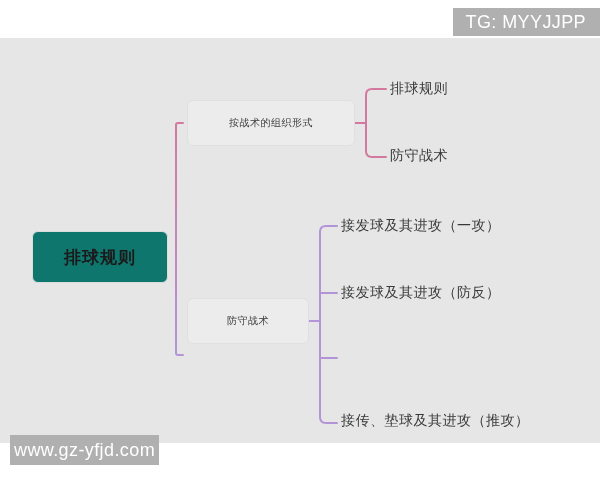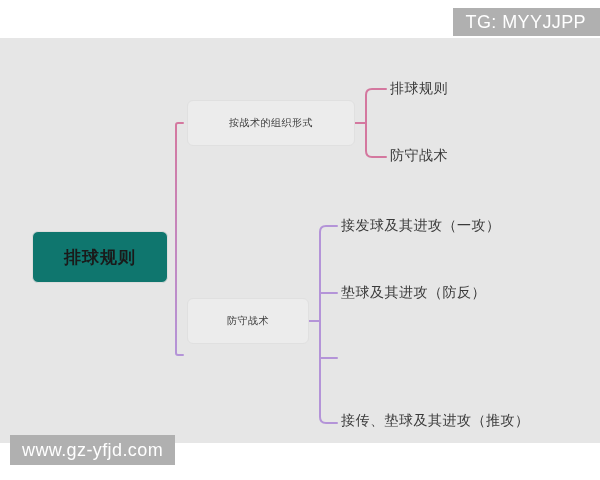--- a/index.html
+++ b/index.html
@@ -126,21 +126,21 @@
     right: 0;
     top: 8px;
     height: 28px;
     padding: 0 14px 0 13px;
     justify-content: flex-start;
   }
   #watermark-bottom {
     left: 10px;
     top: 435px;
     height: 30px;
-    padding: 0 12px;
+    padding: 0 4px;
   }
 </style>
 </head>
 <body>
 
 <div id="canvas">
 
   <div id="mindmap-panel"></div>
 
   <svg id="connectors" viewBox="0 0 600 480" width="600" height="480" xmlns="http://www.w3.org/2000/svg">
@@ -181,21 +181,21 @@
     <span class="node-text">排球规则</span>
   </div>
   <div class="node leaf-node" id="node-leaf-a2">
     <span class="node-text">防守战术</span>
   </div>
 
   <div class="node leaf-node" id="node-leaf-b1">
     <span class="node-text">接发球及其进攻（一攻）</span>
   </div>
   <div class="node leaf-node" id="node-leaf-b2">
-    <span class="node-text">垫球及其进攻（防反）</span>
+    <span class="node-text">接发球及其进攻（防反）</span>
   </div>
   <div class="node leaf-node" id="node-leaf-b4">
     <span class="node-text">接传、垫球及其进攻（推攻）</span>
   </div>
 
   <div class="watermark" id="watermark-top">
     <span>TG: MYYJJPP</span>
   </div>
 
   <div class="watermark" id="watermark-bottom">

